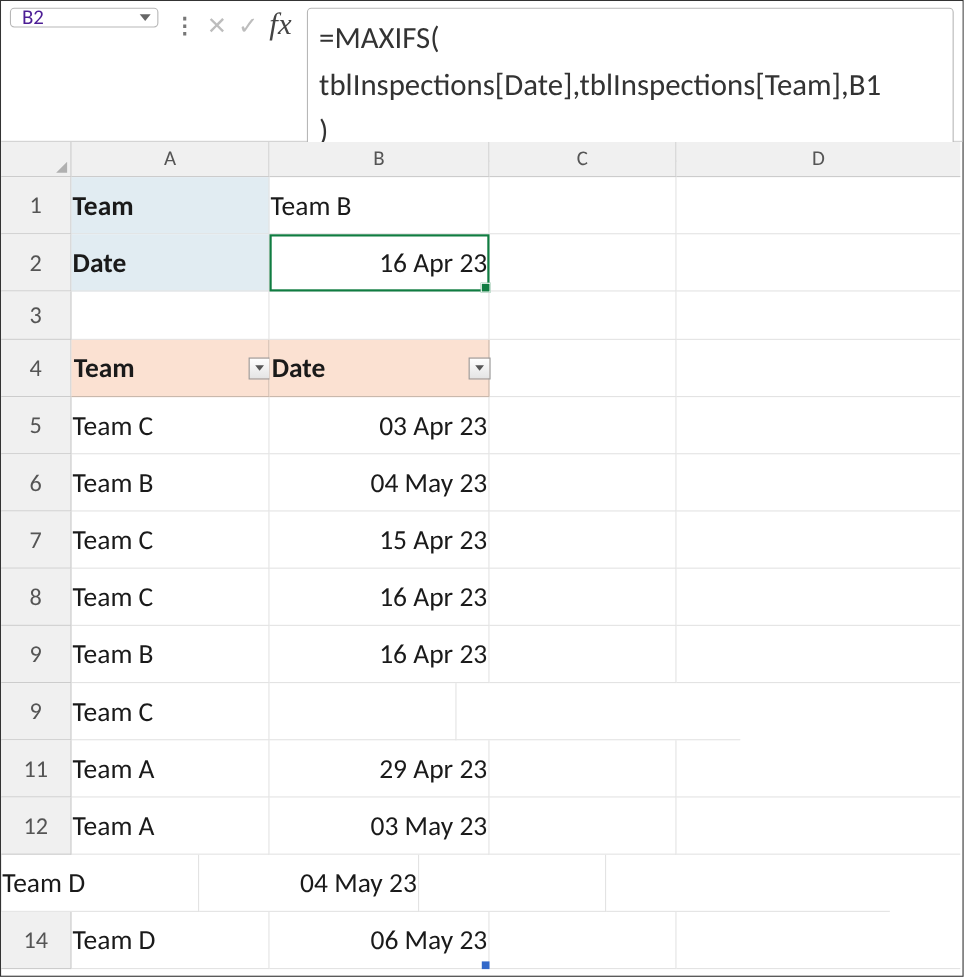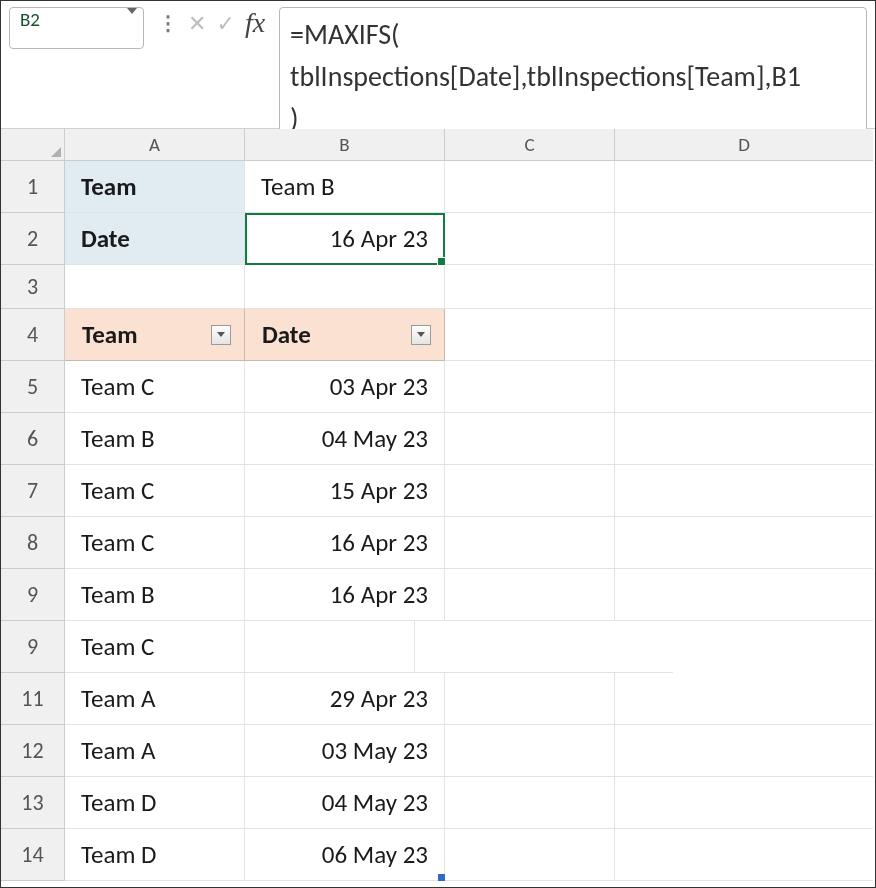--- a/index.html
+++ b/index.html
@@ -16,29 +16,29 @@
     display: flex;
     align-items: flex-start;
     padding: 6px 8px 2px 8px;
     gap: 8px;
     border-bottom: 1px solid #d0d0d0;
     background: #ffffff;
     height: 128px;
   }
   .name-box {
     display: flex;
-    align-items: flex-start;
+    align-items: center;
     border: 1px solid #b7b7b7;
     border-radius: 4px;
-    height: 42px;
+    height: 18px;
     width: 135px;
     background: #fff;
     padding: 0 6px 0 10px;
     font-size: 19px;
-    color: #14532d;
+    color: #4c1d95;
   }
   .name-box .nb-text { flex: 1; }
   .name-box .dd {
     width: 0; height: 0;
     border-left: 5px solid transparent;
     border-right: 5px solid transparent;
     border-top: 6px solid #666;
     margin-left: 4px;
   }
   .fb-icons {
@@ -123,21 +123,21 @@
     background: #f0f0f0;
     color: #555;
     font-size: 22px;
     display: flex;
     align-items: center;
     justify-content: center;
   }
   .cell {
     border-right: 1px solid #e3e3e3;
     border-bottom: 1px solid #e3e3e3;
-    padding: 0 16px;
+    padding: 0 1px;
     font-size: 25px;
     color: #1a1a1a;
     display: flex;
     align-items: center;
   }
   .cA { width: 180px; }
   .cB { width: 200px; }
   .cC { width: 170px; }
   .cD { width: 258px; border-right: none;}
   .bold { font-weight: 700; }
@@ -305,21 +305,20 @@
         <div class="cell cD"></div>
     </div>
     <div class="row">
       <div class="rh">12</div>
       <div class="cell cA">Team A</div>
       <div class="cell cB right">03 May 23</div>
       <div class="cell cC"></div>
         <div class="cell cD"></div>
     </div>
     <div class="row">
-      <div class="rh">13</div>
       <div class="cell cA">Team D</div>
       <div class="cell cB right">04 May 23</div>
       <div class="cell cC"></div>
         <div class="cell cD"></div>
     </div>
     <div class="row">
       <div class="rh">14</div>
       <div class="cell cA">Team D</div>
       <div class="cell cB right">06 May 23</div>
       <div class="cell cC"></div>

